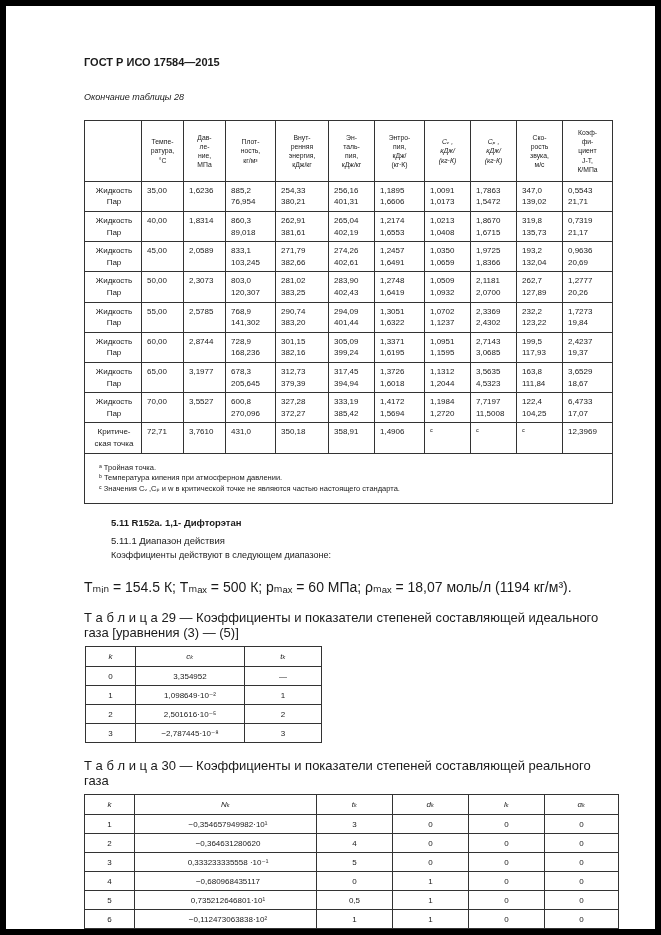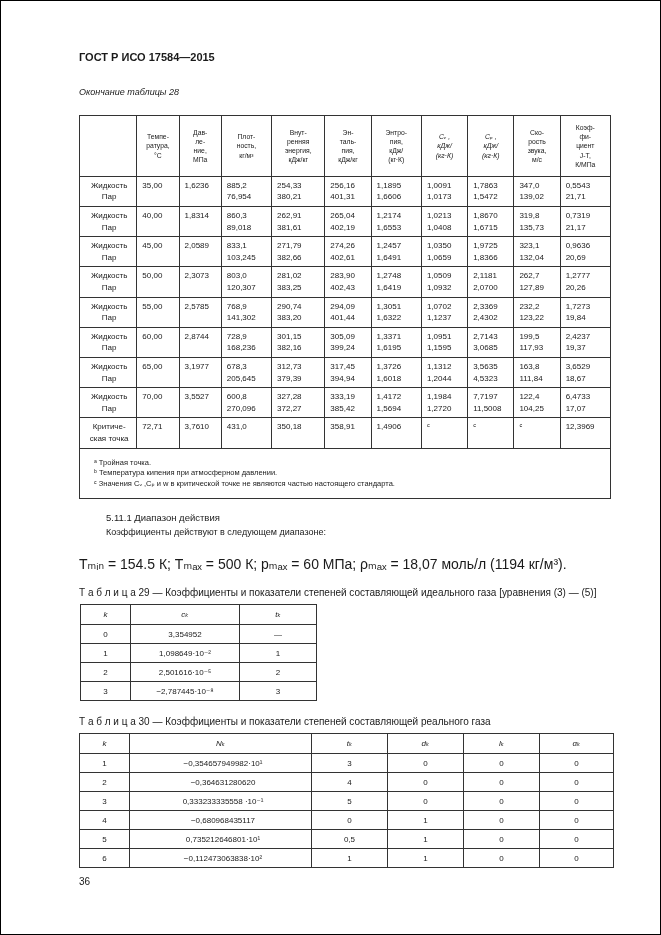--- a/index.html
+++ b/index.html
@@ -1,20 +1,20 @@
 <!DOCTYPE html>
 <html><head>
 <meta charset="utf-8">
 <style>
   * { margin:0; padding:0; box-sizing:border-box; }
   html,body { background:#d8d8d8; }
   body { font-family:"Liberation Sans","DejaVu Sans",sans-serif; color:#1a1a1a; }
   .page {
     position:relative; width:661px; height:935px; margin:0 auto;
-    background:#ffffff; border:1px solid #000000;
+    background:#ffffff; border:6px solid #000000;
     padding:50px 49px 0 78px;
   }
   .doc-header { font-size:11px; font-weight:bold; margin-bottom:24px; }
   .t28-caption { font-size:9px; font-style:italic; margin-bottom:18px; }
 
   table { border-collapse:collapse; table-layout:fixed; }
   #table28 { width:100%; }
   #table28 th, #table28 td { border:1px solid #333; }
   #table28 th {
     font-weight:normal; font-size:6.8px; line-height:1.35;
@@ -30,21 +30,21 @@
   #table28 tr.critical td { vertical-align:top; }
   #table28 td.footnotes { font-size:7.5px; line-height:1.4; padding:9px 6px; }
   #table28 td.footnotes div { text-indent:8px; }
 
   .section { margin-top:13px; font-size:9.5px; }
   .sec-h1 { font-weight:bold; margin-left:27px; margin-bottom:7px; }
   .sec-h2 { font-weight:normal; margin-left:27px; margin-bottom:4px; }
   .sec-p  { margin-left:27px; margin-bottom:19px; font-size:9px; }
   .sec-range { font-size:14px; margin-bottom:2px; }
 
-  .tbl-num-caption { font-size:10px; margin-top:15px; margin-bottom:6px; }
+  .tbl-num-caption { font-size:13px; margin-top:15px; margin-bottom:6px; }
 
   #table29 { width:236px; margin-left:1px; }
   #table30 { width:100%; }
   #table29 th, #table29 td, #table30 th, #table30 td { border:1px solid #333; font-size:8px; }
   #table29 th, #table30 th {
     font-weight:normal; font-style:italic; text-align:center;
     vertical-align:middle; padding:5px 2px;
   }
   #table29 td, #table30 td { text-align:center; vertical-align:middle; padding:4.5px 2px; }
   #table30 td.leftal { text-align:center; padding-left:7px; }
@@ -234,21 +234,21 @@
           </td>
           <td>
             <div>1,0350</div>
             <div>1,0659</div>
           </td>
           <td>
             <div>1,9725</div>
             <div>1,8366</div>
           </td>
           <td>
-            <div>323,1</div>
+            <div>193,2</div>
             <div>132,04</div>
           </td>
           <td>
             <div>0,9636</div>
             <div>20,69</div>
           </td>
         </tr>
         <tr>
           <td class="labelcol">
             <div>Жидкость</div>
@@ -509,20 +509,21 @@
           <td colspan="11" class="footnotes">
             <div>ᵃ Тройная точка.</div>
             <div>ᵇ Температура кипения при атмосферном давлении.</div>
             <div>ᶜ Значения Cᵥ ,Cₚ и w в критической точке не являются частью настоящего стандарта.</div>
           </td>
         </tr>
       </tbody>
   </table>
 
   <div class="section">
+    <div class="sec-h1">5.11 R152a. 1,1- Дифторэтан</div>
     <div class="sec-h2">5.11.1 Диапазон действия</div>
     <div class="sec-p">Коэффициенты действуют в следующем диапазоне:</div>
     <div class="sec-range">Tₘᵢₙ = 154.5 К; Tₘₐₓ = 500 К; pₘₐₓ = 60 МПа; ρₘₐₓ = 18,07 моль/л (1194 кг/м³).</div>
   </div>
 
   <div class="tbl-num-caption">Т а б л и ц а  29 — Коэффициенты и показатели степеней составляющей идеального газа [уравнения (3) — (5)]</div>
 
   <table id="table29">
     <colgroup>
       <col style="width:50px">

